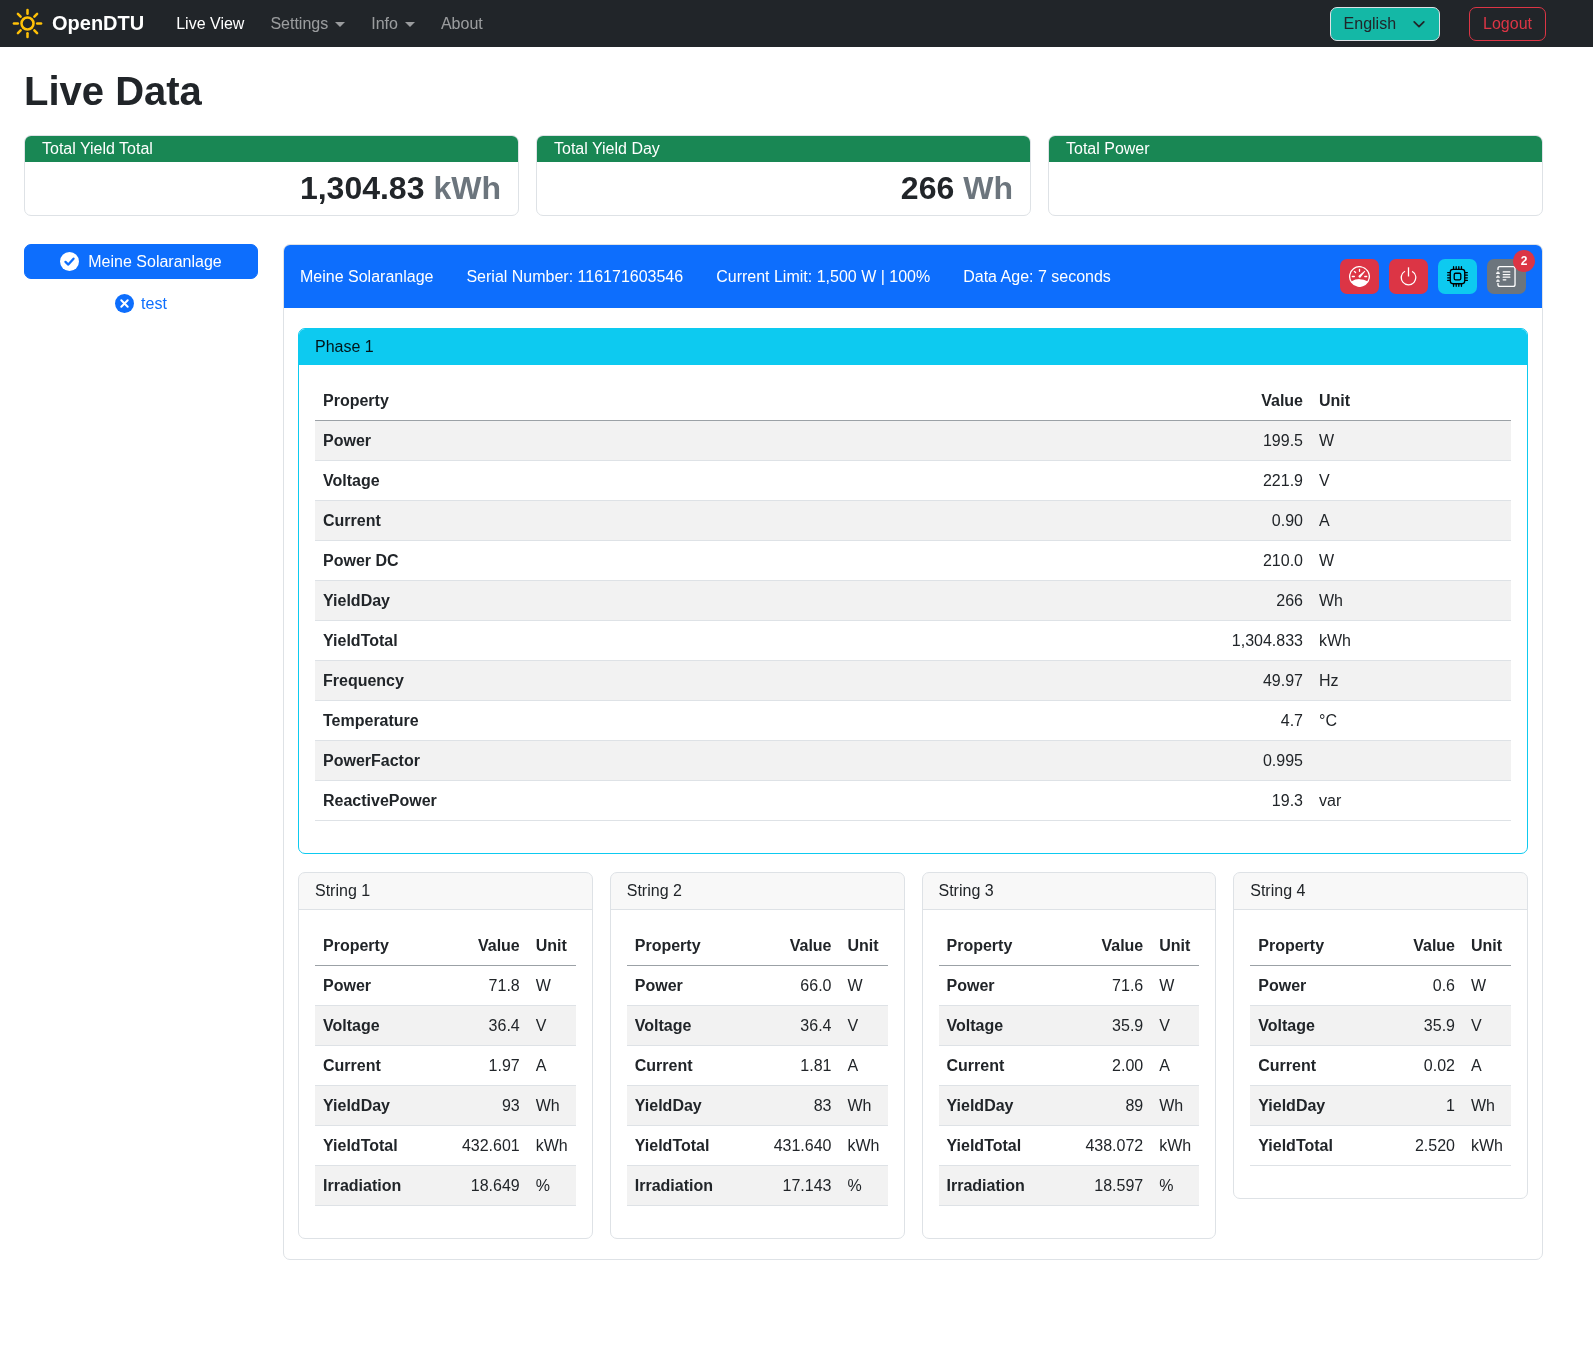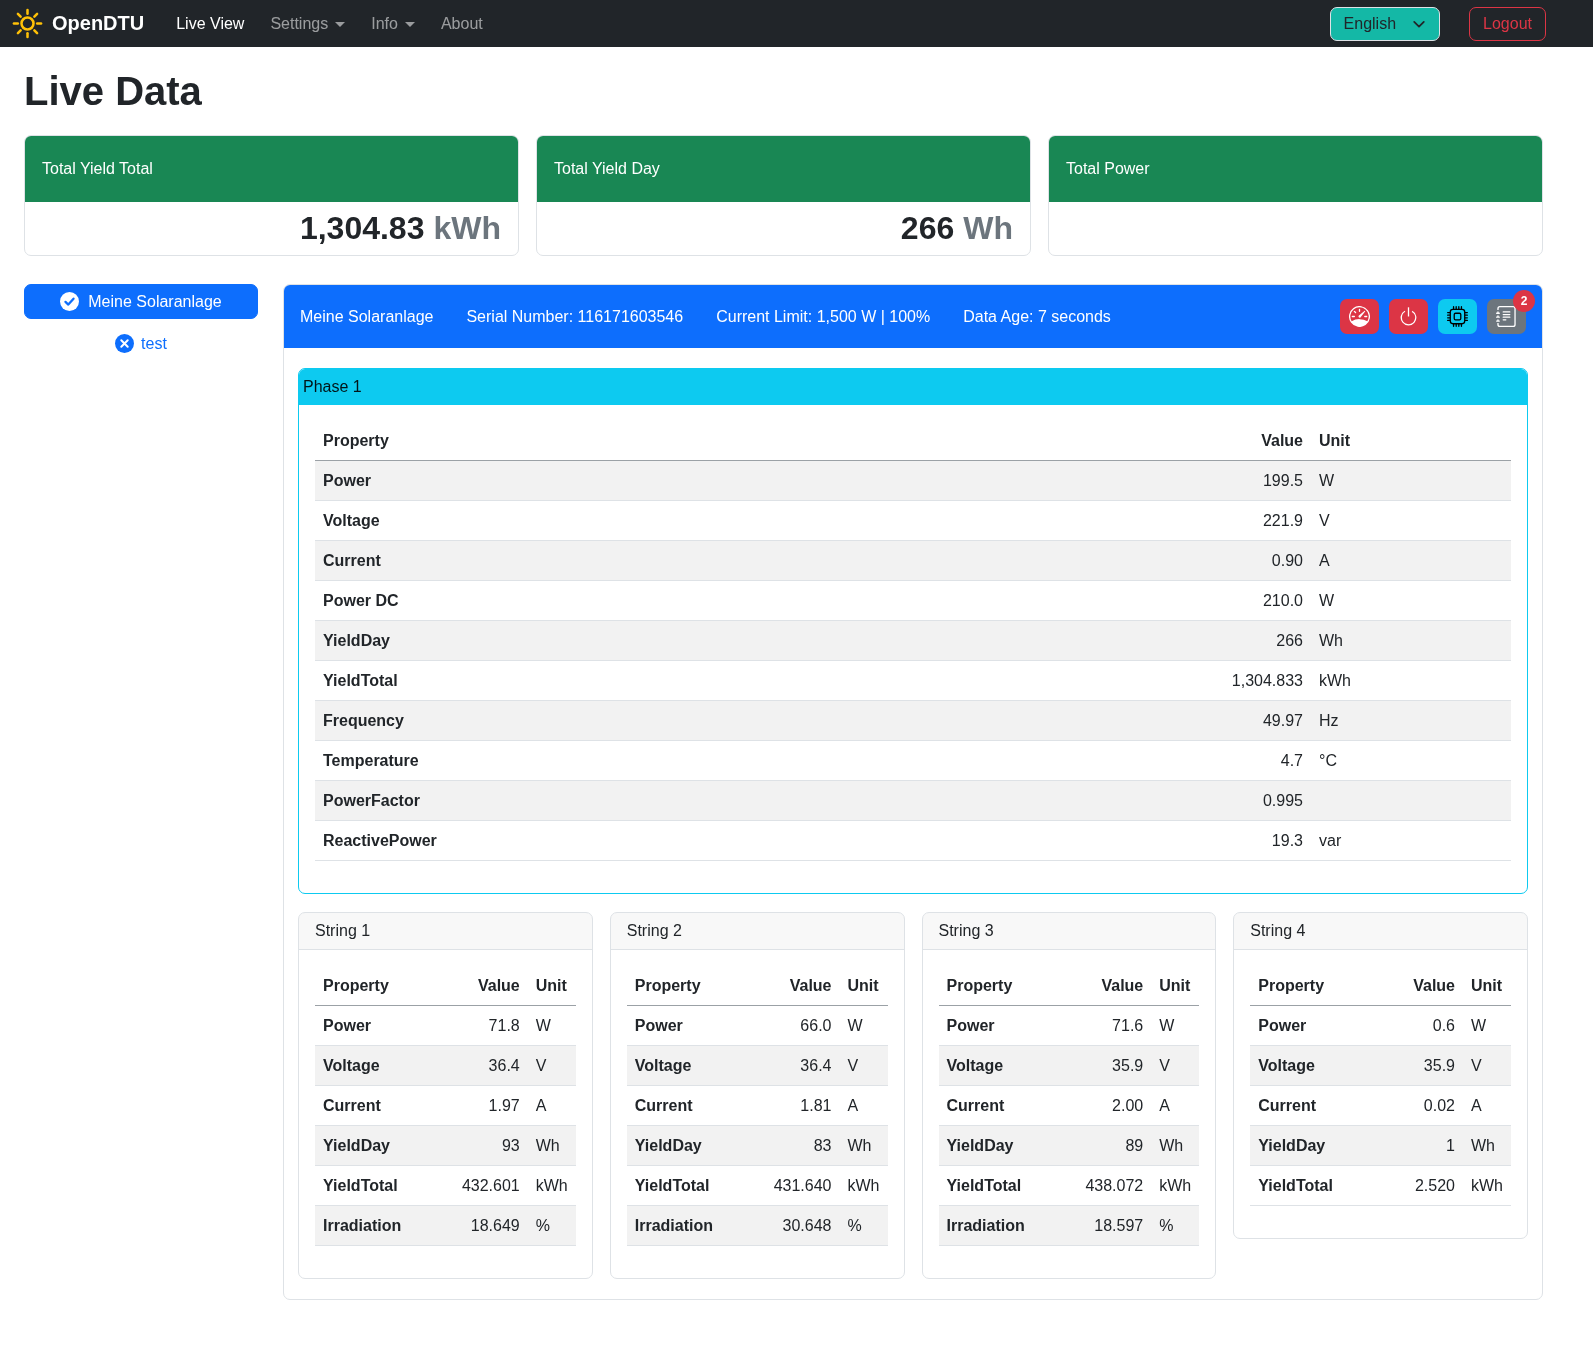--- a/index.html
+++ b/index.html
@@ -51,21 +51,21 @@
   .page { padding: 12px 50px 26px 24px; }
   h1.page-title { font-size: 40px; font-weight: 700; margin: 10px 0 21px; }
 
   .summary-row {
     display: grid; grid-template-columns: repeat(3, 1fr);
     gap: 17px; margin-bottom: 28px;
   }
   .card { background: #fff; border: 1px solid #dee2e6; border-radius: 7px; }
   .summary-header {
     background: #198754; color: #fff;
-    padding: 24px 17px; border-radius: 6px 6px 0 0;
+    padding: 4px 17px; border-radius: 6px 6px 0 0;
   }
   .summary-body { padding: 8px 17px; text-align: right; }
   .summary-value { font-size: 32px; font-weight: 600; }
   .summary-unit { font-size: 32px; font-weight: 600; color: #6c757d; margin-left: 9px; }
 
   .main-row { display: grid; grid-template-columns: 234px 1fr; gap: 25px; align-items: start; }
 
   
   .select-btn {
     width: 100%; background: #0d6efd; border: 1px solid #0d6efd;
@@ -103,21 +103,21 @@
     font-size: 12px; font-weight: 700;
     display: flex; align-items: center; justify-content: center;
     padding: 0 4px;
   }
   .inverter-body { padding: 20px 14px; }
 
   
   .phase-card { border: 1px solid #0dcaf0; border-radius: 7px; margin-bottom: 18px; background: #fff; }
   .phase-header {
     background: #0dcaf0; color: rgba(0,0,0,.9);
-    padding: 9px 4px; border-radius: 6px 6px 0 0;
+    padding: 9px 16px; border-radius: 6px 6px 0 0;
   }
   .phase-body { padding: 16px; }
 
   
   table { width: 100%; border-collapse: collapse; font-size: 16px; margin-bottom: 16px; }
   th, td { padding: 10px 8px; text-align: left; line-height: 19px; }
   thead th { font-weight: 700; border-bottom: 1px solid #9ba1a6; }
   tbody td { border-bottom: 1px solid #dee2e6; }
   td.prop { font-weight: 700; }
   .val { text-align: right; }
@@ -445,21 +445,21 @@
                     </tr>
 
                     <tr>
                       <td class="prop">YieldTotal</td>
                       <td class="val">431.640</td>
                       <td class="unit">kWh</td>
                     </tr>
 
                     <tr>
                       <td class="prop">Irradiation</td>
-                      <td class="val">30.648</td>
+                      <td class="val">17.143</td>
                       <td class="unit">%</td>
                     </tr>
                   </tbody>
               </table>
             </div>
           </div>
 
           <div class="card">
             <div class="string-header">String 3</div>
             <div class="string-body">

